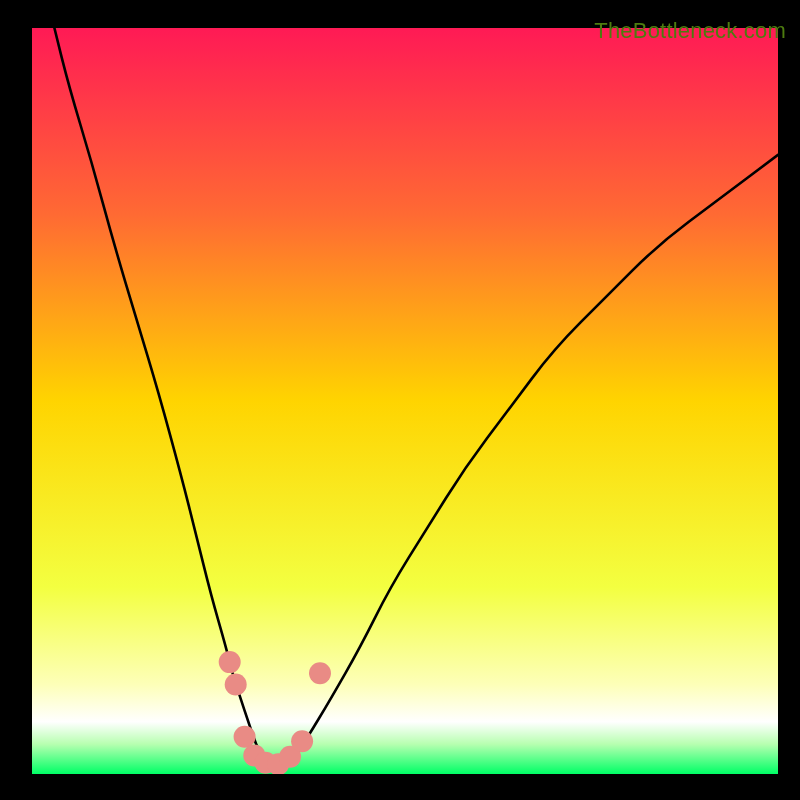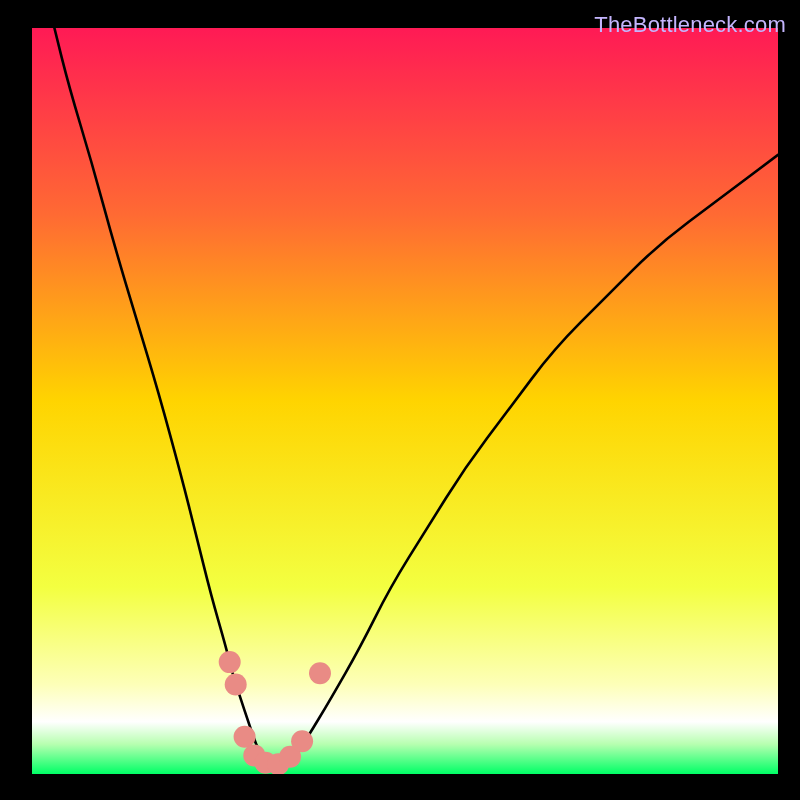--- a/index.html
+++ b/index.html
@@ -6,23 +6,23 @@
     margin: 0;
     padding: 0;
     width: 800px;
     height: 800px;
     background: #000;
     position: relative;
     font-family: Arial, Helvetica, sans-serif;
   }
   .watermark {
     position: absolute;
-    top: 12px;
+    top: 18px;
     right: 14px;
-    color: #c4b5fd;
+    color: #4d7c0f;
     font-size: 22px;
     font-weight: 500;
     z-index: 10;
     letter-spacing: 0.2px;
   }
   .plot-area {
     position: absolute;
     left: 32px;
     top: 28px;
     width: 746px;

